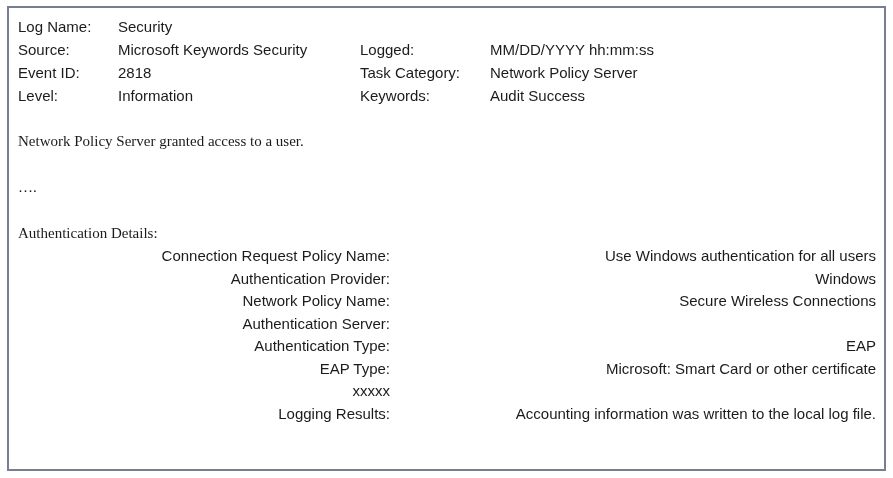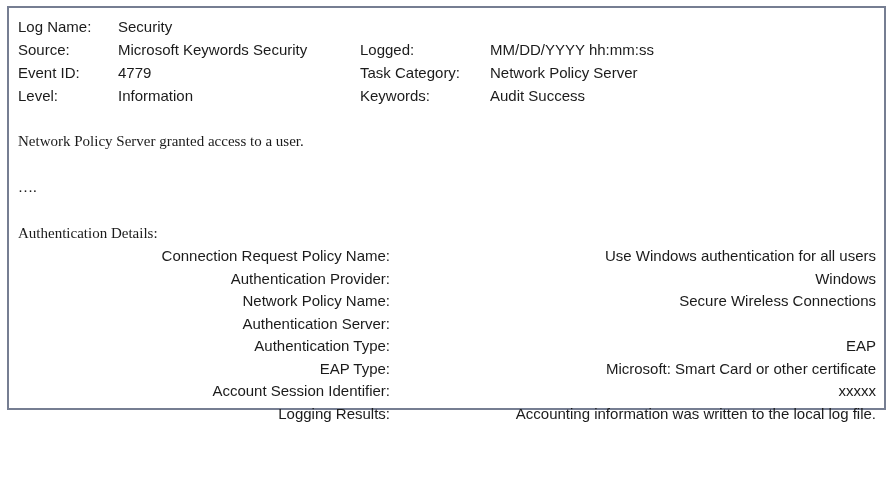--- a/index.html
+++ b/index.html
@@ -13,21 +13,21 @@
     font-family: "Liberation Sans", sans-serif;
     color: #1b1b1b;
     position: relative;
     overflow: hidden;
   }
   .event-box {
     position: absolute;
     left: 7px;
     top: 6px;
     width: 879px;
-    height: 404px;
+    height: 465px;
     border: 2px solid #767e92;
     box-sizing: border-box;
     background: #ffffff;
     padding: 7px 8px 0 9px;
     font-size: 15px;
   }
   .hdr-row {
     display: grid;
     grid-template-columns: 100px 242px 130px auto;
     line-height: 23px;
@@ -65,21 +65,21 @@
     <div class="cell"></div>
   </div>
   <div class="hdr-row">
     <div class="cell">Source:</div>
     <div class="cell">Microsoft Keywords Security</div>
     <div class="cell">Logged:</div>
     <div class="cell">MM/DD/YYYY hh:mm:ss</div>
   </div>
   <div class="hdr-row">
     <div class="cell">Event ID:</div>
-    <div class="cell">4779</div>
+    <div class="cell">2818</div>
     <div class="cell">Task Category:</div>
     <div class="cell">Network Policy Server</div>
   </div>
   <div class="hdr-row">
     <div class="cell">Level:</div>
     <div class="cell">Information</div>
     <div class="cell">Keywords:</div>
     <div class="cell">Audit Success</div>
   </div>
 
@@ -109,21 +109,20 @@
   </div>
   <div class="detail-row">
     <div class="cell">Authentication Type:</div>
     <div class="cell">EAP</div>
   </div>
   <div class="detail-row">
     <div class="cell">EAP Type:</div>
     <div class="cell">Microsoft: Smart Card or other certificate</div>
   </div>
   <div class="detail-row">
-    <div class="cell">Account Session Identifier:</div>
     <div class="cell">xxxxx</div>
   </div>
   <div class="detail-row">
     <div class="cell">Logging Results:</div>
     <div class="cell">Accounting information was written to the local log file.</div>
   </div>
 
 </div>
 
 </body></html>

